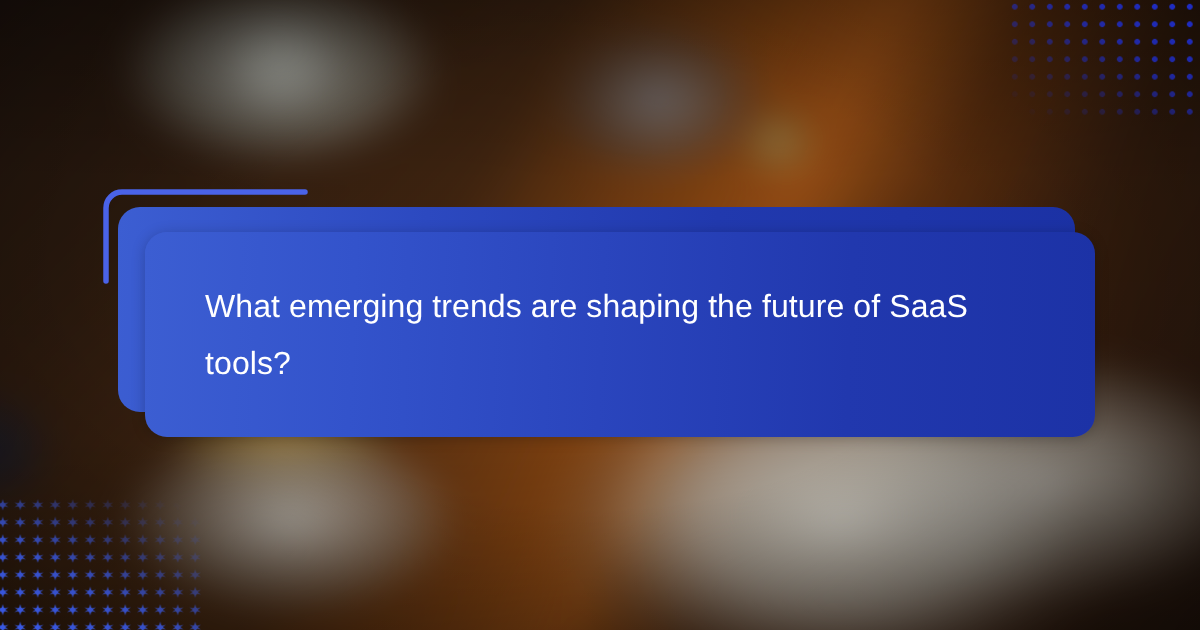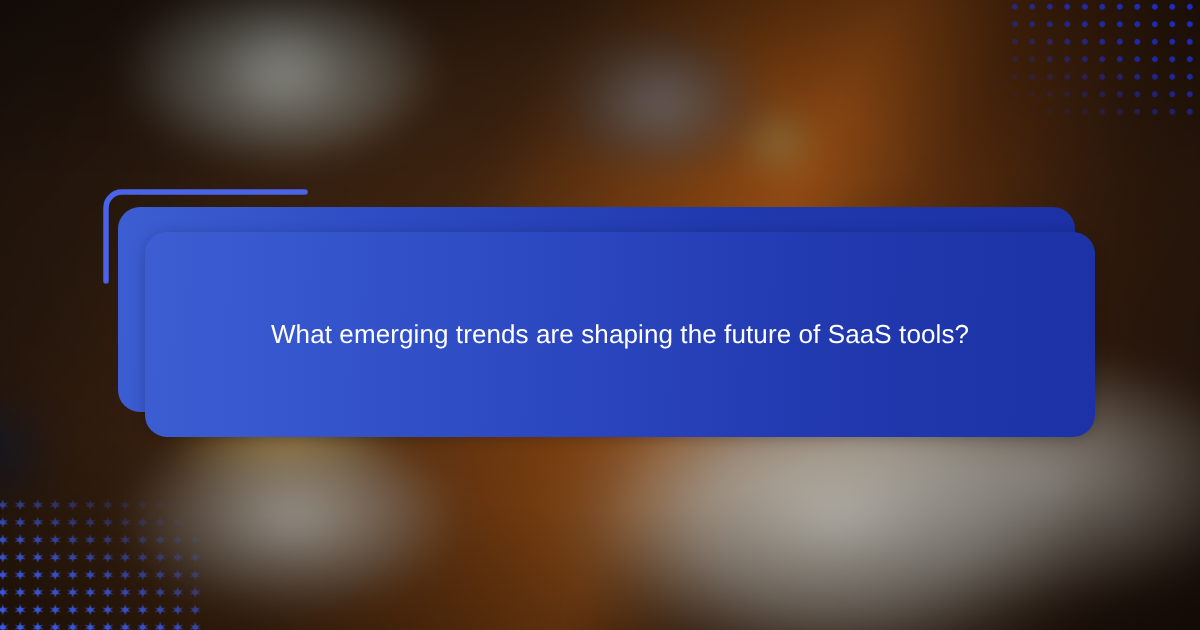--- a/index.html
+++ b/index.html
@@ -127,24 +127,24 @@
     align-items: center;
     justify-content: center;
     box-shadow: 0 2px 14px rgba(0,0,0,0.22);
   }
 
   .card-title {
     margin: 0;
     padding: 0 60px;
     width: 100%;
     box-sizing: border-box;
-    text-align: center;
+    text-align: left;
     color: #ffffff;
     font-family: "Liberation Sans", sans-serif;
-    font-size: 26px;
+    font-size: 32px;
     font-weight: 400;
     line-height: 57px;
     letter-spacing: 0.1px;
     text-rendering: geometricPrecision;
   }
 </style>
 </head>
 <body>
 
 <div class="stage">

